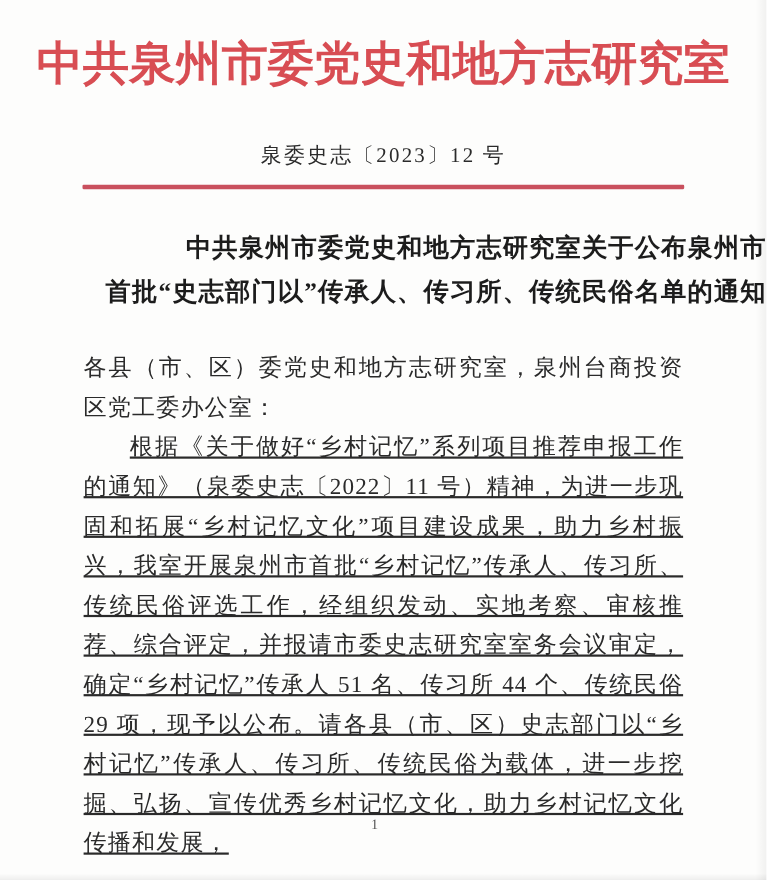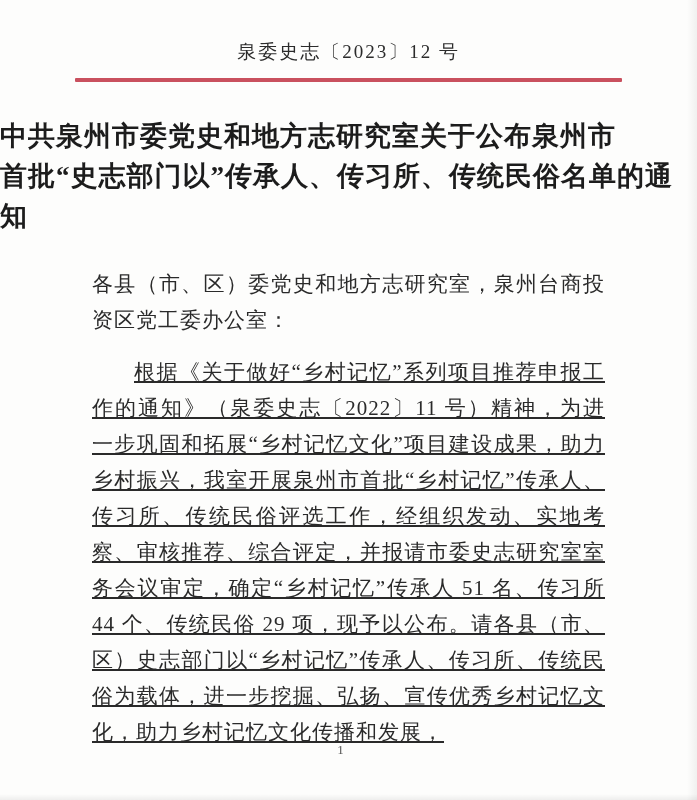--- a/index.html
+++ b/index.html
@@ -58,40 +58,40 @@
   .red-rule {
     margin: 14px auto 0 auto;
     width: 547px;
     height: 4px;
     background: #c9505e;
     border-radius: 1px;
   }
 
   .doc-title {
     margin-top: 34px;
-    text-align: left;
-    font-size: 27px;
+    text-align: right;
+    font-size: 23px;
     line-height: 40px;
     font-weight: bold;
     color: #1c1c1c;
     letter-spacing: 1px;
   }
 
   .body-text {
     margin: 30px auto 0 auto;
     width: 545px;
     font-size: 21px;
     line-height: 36px;
     letter-spacing: 1px;
     text-align: justify;
     text-justify: inter-character;
     color: #2a2a2a;
   }
   .body-text p {
-    margin: 16px;
+    margin: 0;
   }
   .body-text p.indent {
     text-indent: 2em;
     text-decoration: underline;
   }
 
   .page-number {
     position: absolute;
     left: 0;
     right: 16px;
@@ -99,20 +99,21 @@
     text-align: center;
     font-size: 13px;
     color: #555555;
   }
 </style>
 </head>
 <body>
 
 <div class="page">
 
+  <div class="letterhead">中共泉州市委党史和地方志研究室</div>
 
   <div class="doc-number">泉委史志〔2023〕12 号</div>
 
   <div class="red-rule"></div>
 
   <div class="doc-title">
     <div>中共泉州市委党史和地方志研究室关于公布泉州市</div>
     <div>首批“史志部门以”传承人、传习所、传统民俗名单的通知</div>
   </div>
 

